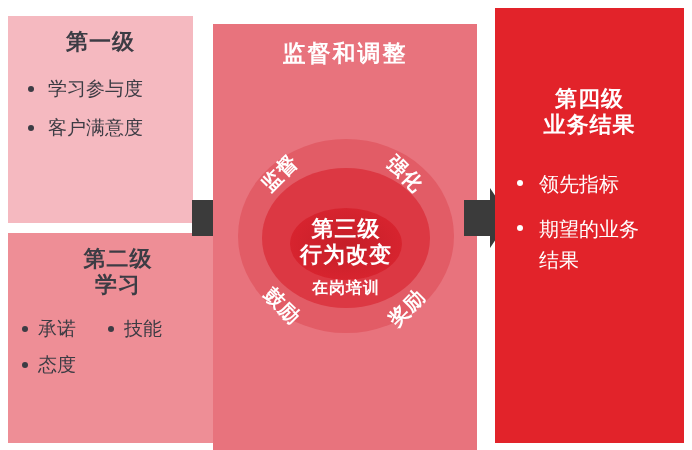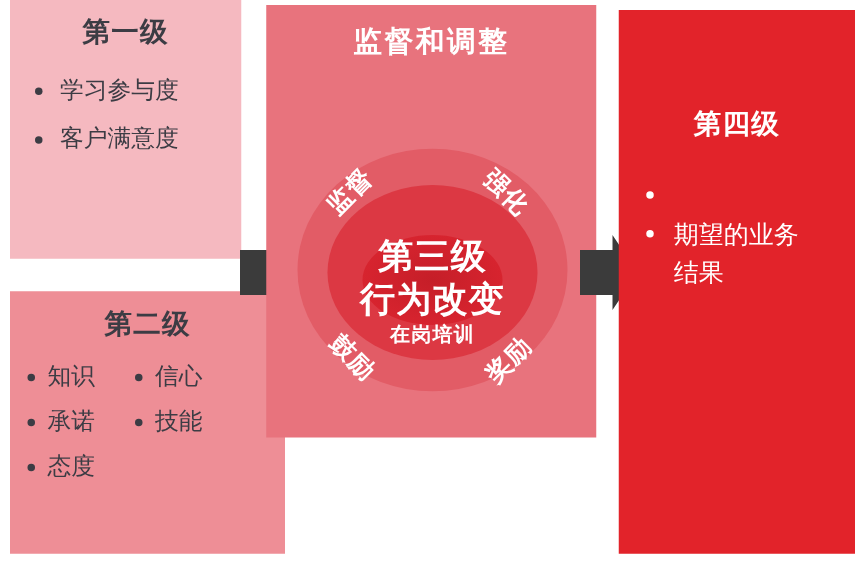--- a/index.html
+++ b/index.html
@@ -2,52 +2,52 @@
 <html><head>
 <meta charset="utf-8">
 <style>
   html,body{margin:0;padding:0;background:#ffffff;}
   .stage{
     position:relative;width:692px;height:450px;background:#ffffff;overflow:hidden;
     font-family:"Liberation Sans","DejaVu Sans",sans-serif;
   }
   
   .panel{position:absolute;box-sizing:border-box;}
-  .level1{left:8px;top:0;width:185px;height:207px;background:#f5b9c0;}
+  .level1{left:8px;top:16px;width:185px;height:207px;background:#f5b9c0;}
   .level2{left:8px;top:233px;width:220px;height:210px;background:#ee8e96;}
   .panel-title{
     text-align:center;font-weight:bold;color:#3c3c44;
     font-size:22px;line-height:1.2;letter-spacing:1px;padding-top:13px;
   }
   .bullets{list-style:none;margin:0;padding:0 0 0 20px;}
   .bullets li{display:flex;align-items:flex-start;color:#3c3c44;font-size:19px;line-height:1.25;}
   .level1 .bullets{margin-top:22px;text-align:center;}
   .level1 .bullets li{margin-bottom:15px;}
   .dot{flex:0 0 auto;width:6px;height:6px;border-radius:50%;background:#3c3c44;margin:9px 14px 0 0;}
   
   .grid-bullets{margin-top:18px;padding:0 0 0 14px;}
   .grid-row{display:flex;margin-bottom:12px;}
   .grid-cell{display:flex;align-items:flex-start;color:#3c3c44;font-size:19px;line-height:1.25;width:86px;}
   .grid-cell .dot{margin-right:10px;}
   
-  .level3{left:213px;top:4px;width:264px;height:346px;background:#e8737d;}
+  .level3{left:213px;top:24px;width:264px;height:427px;background:#e8737d;}
   .middle-header{
     text-align:center;color:#ffffff;font-weight:bold;font-size:23px;
     letter-spacing:2px;padding-top:14px;
   }
   .ring{position:absolute;border-radius:50%;}
   .ring-outer{left:25px;top:115px;width:216px;height:194px;background:#e25c66;}
   .ring-mid{left:49px;top:144px;width:168px;height:140px;background:#dc3843;}
   .ring-inner{
     left:77px;top:184px;width:112px;height:72px;
     background:radial-gradient(ellipse at center,#c51e28 0%,#d8242f 75%);
   }
   .core-title{
     position:absolute;left:133px;top:218px;transform:translate(-50%,-50%);
-    color:#ffffff;font-weight:bold;font-size:28px;line-height:1.2;
+    color:#ffffff;font-weight:bold;font-size:22px;line-height:1.2;
     text-align:center;white-space:nowrap;letter-spacing:1px;
   }
   .core-label{
     position:absolute;left:133px;top:264px;transform:translate(-50%,-50%);
     color:#ffffff;font-weight:bold;font-size:16px;white-space:nowrap;letter-spacing:1px;
   }
   .ring-label{
     position:absolute;color:#ffffff;font-weight:bold;font-size:20px;
     white-space:nowrap;letter-spacing:1px;
   }
@@ -84,32 +84,23 @@
       <li>
           <span class="dot"></span>
           <span>客户满意度</span>
         </li>
     </ul>
   </section>
 
   <section class="panel level2">
     <div class="panel-title">
       <div>第二级</div>
+      <div>学习</div>
     </div>
     <div class="grid-bullets">
-      <div class="grid-row">
-        <div class="grid-cell">
-            <span class="dot"></span>
-            <span>知识</span>
-          </div>
-        <div class="grid-cell">
-            <span class="dot"></span>
-            <span>信心</span>
-          </div>
-      </div>
       <div class="grid-row">
         <div class="grid-cell">
             <span class="dot"></span>
             <span>承诺</span>
           </div>
         <div class="grid-cell">
             <span class="dot"></span>
             <span>技能</span>
           </div>
       </div>
@@ -142,24 +133,26 @@
     <div class="core-label">在岗培训</div>
   </section>
 
   <svg class="arrow arrow-right" viewBox="0 0 46 60">
     <polygon points="0,12 26,12 26,0 46,30 26,60 26,48 0,48" fill="#3b3b3b"></polygon>
   </svg>
 
   <section class="panel level4">
     <div class="panel-title">
       <div>第四级</div>
+      <div>业务结果</div>
     </div>
     <ul class="bullets">
       <li>
           <span class="dot"></span>
+          <span class="wrap-narrow">领先指标</span>
         </li>
       <li>
           <span class="dot"></span>
           <span class="wrap-narrow">期望的业务结果</span>
         </li>
     </ul>
   </section>
 
 </div>
 

